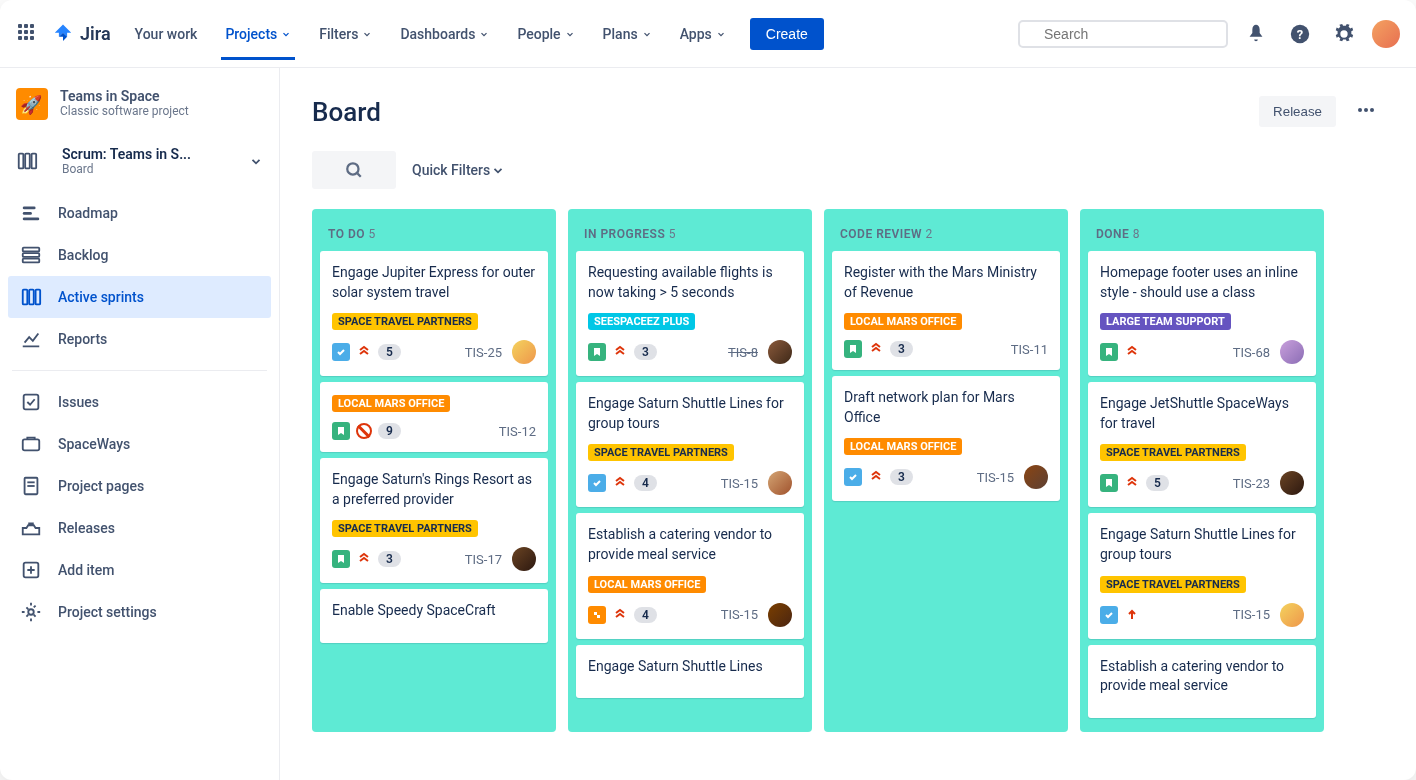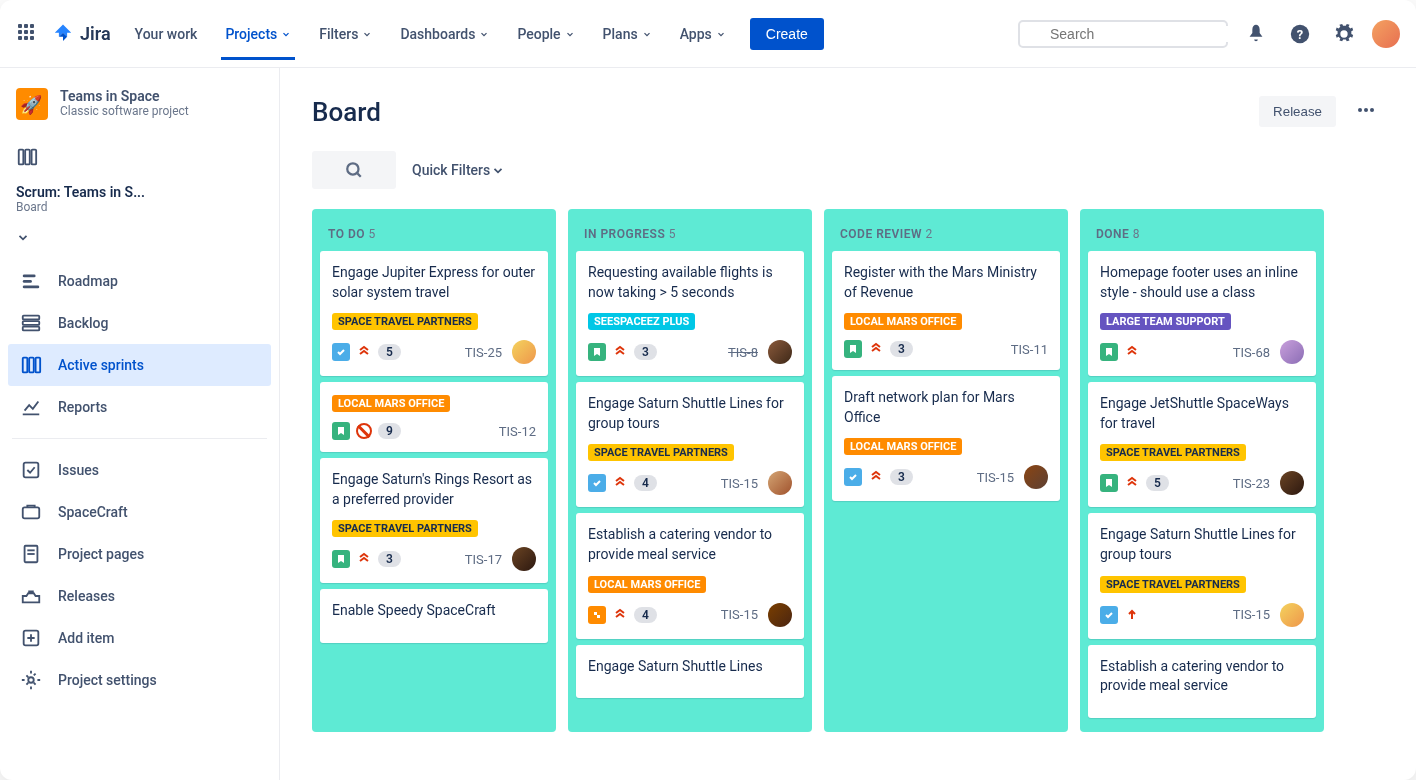--- a/index.html
+++ b/index.html
@@ -10,31 +10,31 @@
 .app-switcher span { background: #42526E; border-radius: 1px; }
 .jira-logo { display: flex; align-items: center; gap: 6px; margin: 0 8px; cursor: pointer; }
 .jira-logo svg { width: 22px; height: 22px; }
 .jira-logo-text { font-weight: 600; font-size: 18px; color: #253858; }
 .nav-item { padding: 18px 12px; color: #42526E; font-weight: 500; cursor: pointer; display: flex; align-items: center; gap: 4px; position: relative; }
 .nav-item.active { color: #0052CC; }
 .nav-item.active::after { content: ''; position: absolute; bottom: 0; left: 8px; right: 8px; height: 3px; background: #0052CC; }
 .chevron { width: 10px; height: 10px; }
 .btn-create { background: #0052CC; color: #fff; border: none; padding: 8px 16px; border-radius: 3px; font-weight: 500; font-size: 14px; cursor: pointer; margin-left: 8px; }
 .spacer { flex: 1; }
-.search-box { display: flex; align-items: center; border: 2px solid #DFE1E6; border-radius: 5px; padding: 4px 22px; width: 210px; gap: 8px; }
+.search-box { display: flex; align-items: center; border: 2px solid #DFE1E6; border-radius: 5px; padding: 4px 16px; width: 210px; gap: 8px; }
 .search-box input { border: none; outline: none; font-size: 14px; flex: 1; color: #7A869A; }
 .icon-btn { width: 32px; height: 32px; display: flex; align-items: center; justify-content: center; cursor: pointer; color: #42526E; margin-left: 8px; }
 .avatar { width: 28px; height: 28px; border-radius: 50%; background: linear-gradient(135deg, #F4A261, #E76F51); margin-left: 8px; cursor: pointer; }
 .main { flex: 1; display: flex; overflow: hidden; }
 .sidebar { width: 280px; border-right: 1px solid #EBECF0; padding: 20px 8px; overflow-y: auto; }
 .project-header { display: flex; gap: 12px; padding: 0 8px 16px; }
 .project-icon { width: 32px; height: 32px; border-radius: 4px; background: #FF8B00; display: flex; align-items: center; justify-content: center; font-size: 18px; }
 .project-name { font-weight: 600; color: #42526E; font-size: 14px; }
 .project-sub { color: #6B778C; font-size: 12px; }
-.board-select { display: flex; align-items: flex-start; gap: 16px; padding: 10px 8px 16px; flex-direction: column; }
+.board-select { display: flex; align-items: center; gap: 24px; padding: 10px 8px 16px; }
 .board-select-icon { width: 22px; height: 22px; }
 .board-select-text { flex: 1; }
 .board-select-title { font-weight: 600; font-size: 14px; color: #172B4D; }
 .board-select-sub { font-size: 12px; color: #6B778C; }
 .side-item { display: flex; align-items: center; gap: 16px; padding: 10px 12px; border-radius: 3px; cursor: pointer; color: #42526E; font-weight: 500; font-size: 14px; }
 .side-item.active { background: #DEEBFF; color: #0052CC; }
 .side-item svg, .side-item .side-icon { width: 22px; height: 22px; flex-shrink: 0; }
 .side-divider { height: 1px; background: #EBECF0; margin: 10px 4px; }
 .content { flex: 1; padding: 24px 32px; overflow: auto; }
 .content-header { display: flex; align-items: center; margin-bottom: 20px; }
@@ -227,21 +227,21 @@
             <rect x="4" y="4" width="16" height="16" rx="2" stroke="#42526E" stroke-width="2" fill="none"></rect>
             <path d="M8 12l3 3 5-6" stroke="#42526E" stroke-width="2" fill="none"></path>
           </svg>
           <span>Issues</span>
         </div>
       <div class="side-item">
           <svg viewBox="0 0 24 24">
             <rect x="3" y="7" width="18" height="12" rx="2" stroke="#42526E" stroke-width="2" fill="none"></rect>
             <path d="M8 7V5h8v2" stroke="#42526E" stroke-width="2" fill="none"></path>
           </svg>
-          <span>SpaceCraft</span>
+          <span>SpaceWays</span>
         </div>
       <div class="side-item">
           <svg viewBox="0 0 24 24">
             <rect x="5" y="3" width="14" height="18" rx="1" stroke="#42526E" stroke-width="2" fill="none"></rect>
             <line x1="8" y1="8" x2="16" y2="8" stroke="#42526E" stroke-width="2"></line>
             <line x1="8" y1="12" x2="16" y2="12" stroke="#42526E" stroke-width="2"></line>
           </svg>
           <span>Project pages</span>
         </div>
       <div class="side-item">

